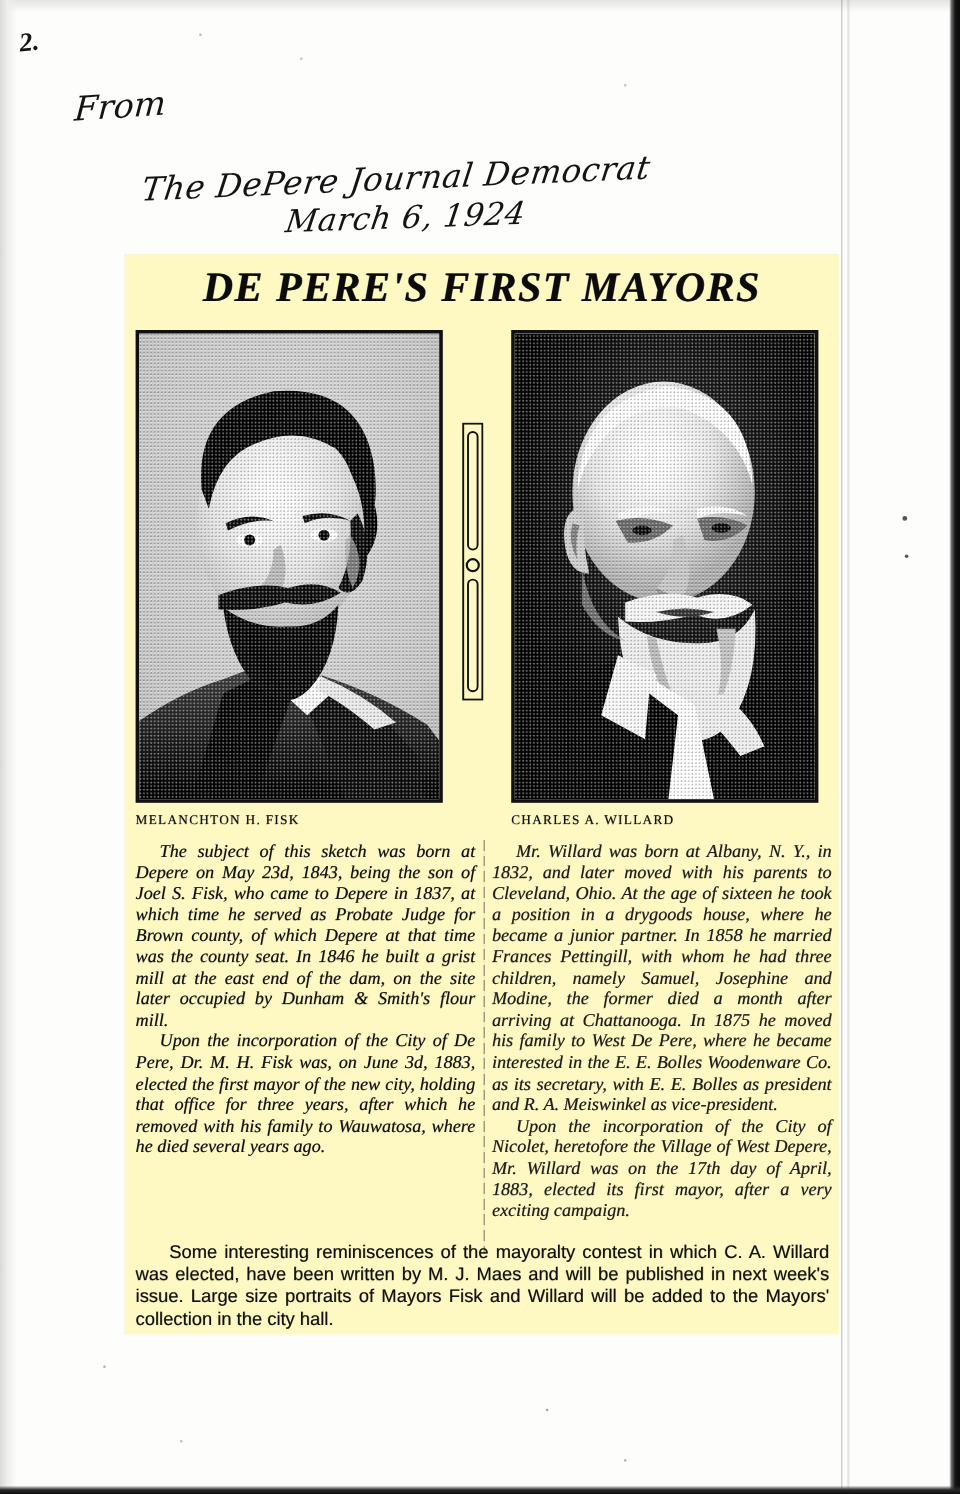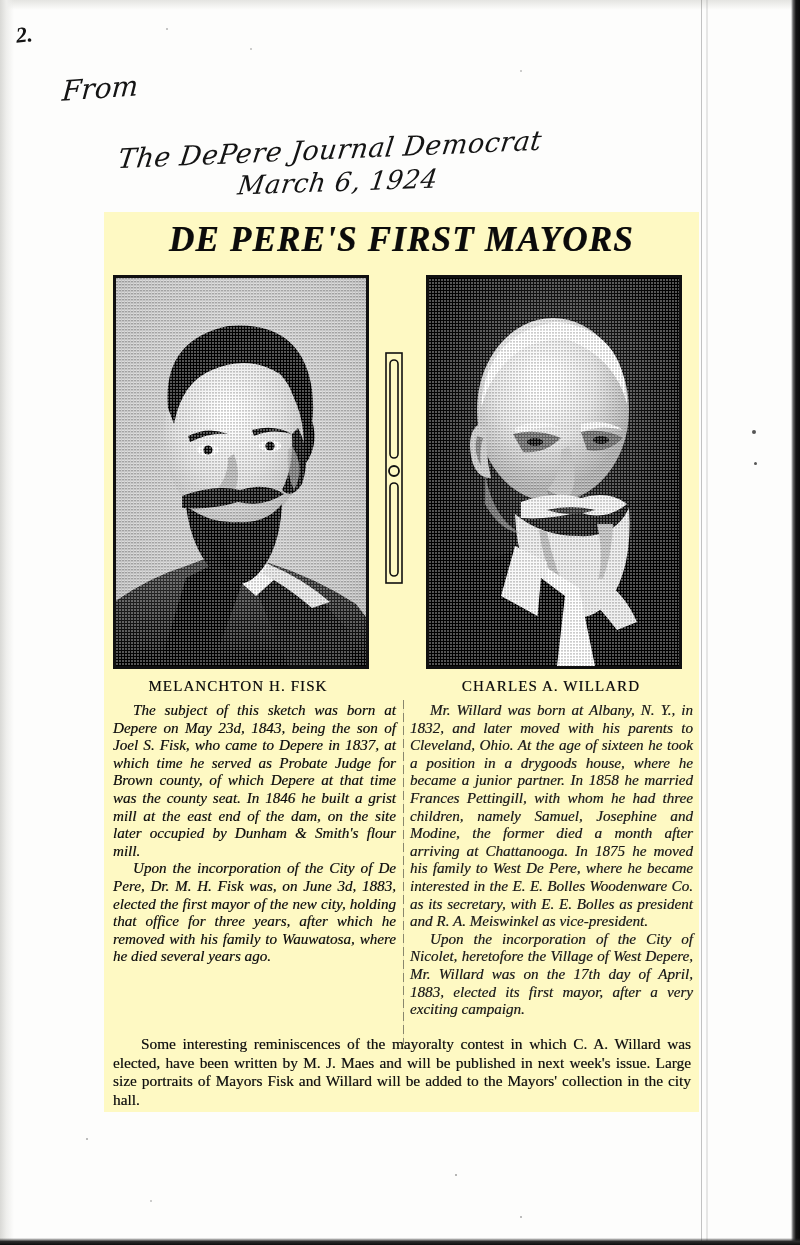--- a/index.html
+++ b/index.html
@@ -174,23 +174,22 @@
     position: absolute;
     left: 281px; top: 140px;
     width: 18px; height: 232px;
   }
 
   
   .caption {
     position: absolute;
     top: 466px;
     width: 250px;
-    text-align: center;
     font-family: "Liberation Serif", serif;
-    font-size: 15px;
+    font-size: 11px;
     letter-spacing: 1.1px;
     color: #0d0d0d;
     white-space: nowrap;
   }
   #caption-fisk { left: 9px; }
   #caption-willard { left: 322px; }
 
   
   .column {
     position: absolute;
@@ -222,21 +221,21 @@
       rgba(40,40,40,0.55) 9px,
       rgba(40,40,40,0.08) 9px,
       rgba(40,40,40,0.08) 13px);
   }
 
   
   #closing {
     position: absolute;
     left: 9px; top: 823px;
     width: 578px;
-    font-family: Liberation Serif, serif;
+    font-family: Liberation Sans, sans-serif;
     font-size: 15.3px;
     line-height: 18.6px;
     color: #101010;
     text-align: justify;
     text-indent: 28px;
   }
 
   
   .inky {
     text-shadow: 0.35px 0 0 rgba(0,0,0,0.38), -0.3px 0.3px 0 rgba(0,0,0,0.18);

